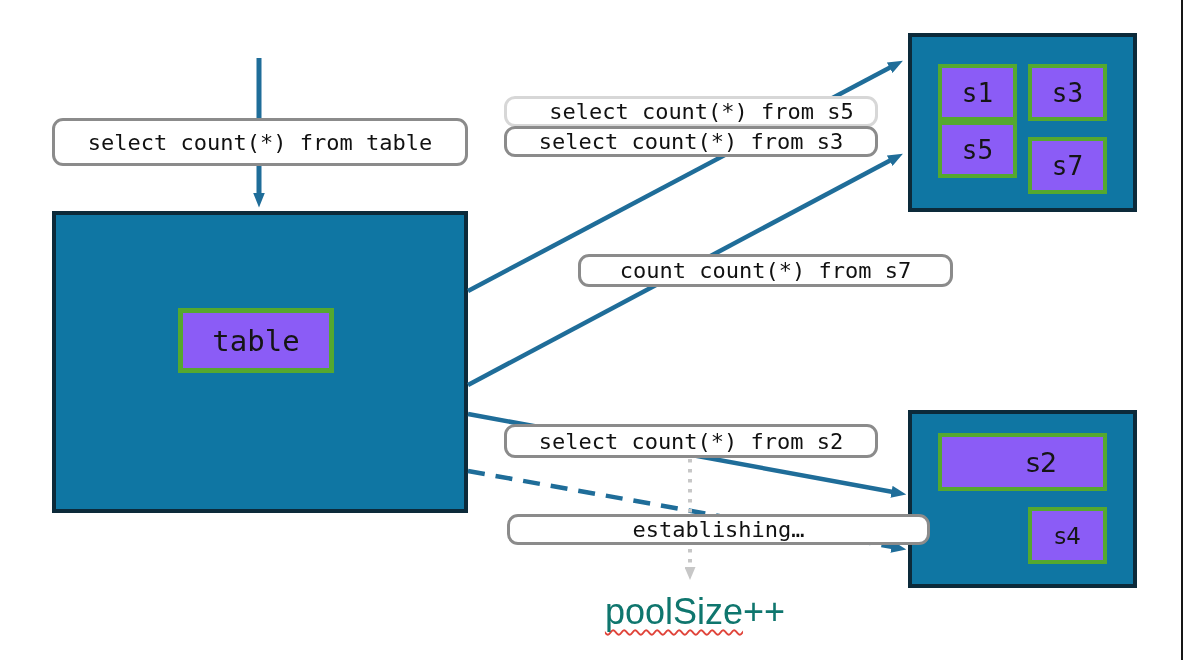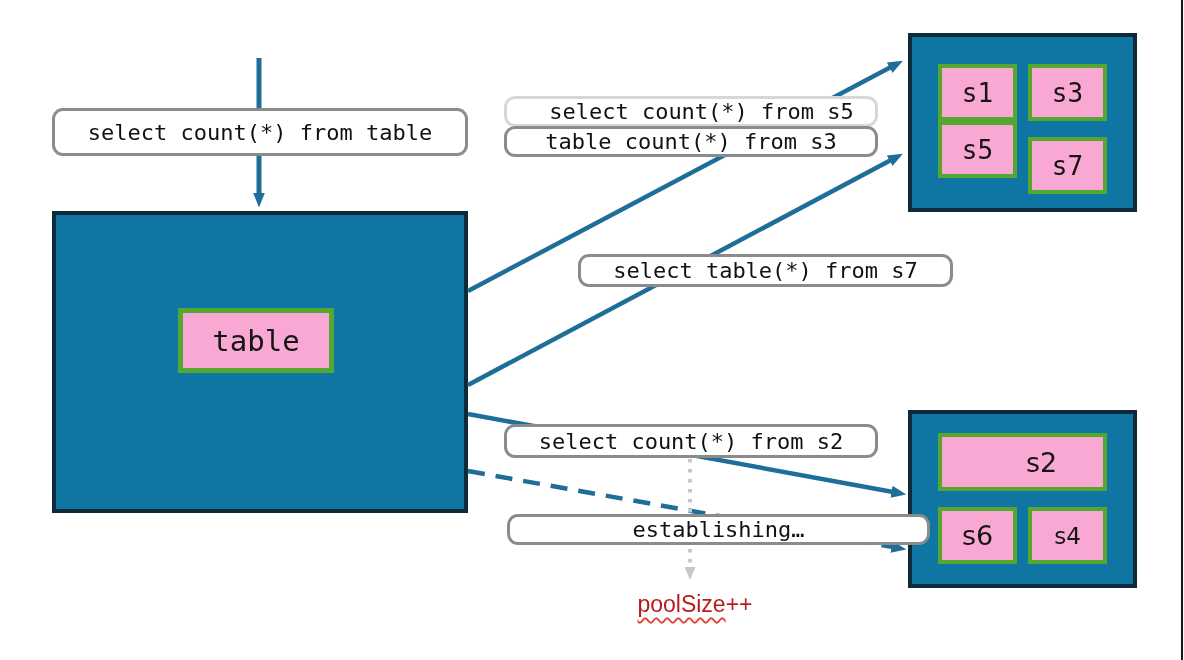--- a/index.html
+++ b/index.html
@@ -1,39 +1,39 @@
 <!DOCTYPE html>
 <html><head>
 <meta charset="utf-8">
 <style>
   html,body{margin:0;padding:0;background:#ffffff;}
   #stage{position:relative;width:1184px;height:660px;background:#ffffff;overflow:hidden;
          font-family:"DejaVu Sans", sans-serif;}
 
   .bigbox{position:absolute;background:#0f76a3;border:4px solid #0c2a3a;box-sizing:border-box;}
 
-  .node{position:absolute;background:#f9a8d4;border:4px solid #55a82f;box-sizing:border-box;
+  .node{position:absolute;background:#8b5cf6;border:4px solid #55a82f;box-sizing:border-box;
         display:flex;align-items:center;justify-content:center;color:#151515;}
   .mono{font-family:"DejaVu Sans Mono", monospace;}
   .sans{font-family:"DejaVu Sans", sans-serif;}
 
   .qlabel{position:absolute;background:#ffffff;border:3px solid #8b8b8b;border-radius:11px;
           box-sizing:border-box;display:flex;align-items:center;justify-content:center;
           font-family:"DejaVu Sans Mono", monospace;font-size:22px;color:#111111;
           white-space:nowrap;}
   .qlabel.faded{border-color:#d7d7d7;}
 
   #arrow-layer{position:absolute;left:0;top:0;pointer-events:none;}
 
   #table-node{left:122px;top:93px;width:156px;height:65px;font-size:29px;border-width:5px;}
 
   .shard-sm{width:79px;height:57px;font-size:26px;}
 
   #poolsize{position:absolute;left:560px;top:591px;width:270px;text-align:center;
-            font-family:"Liberation Sans", sans-serif;font-size:23px;color:#b91c1c;}
+            font-family:"Liberation Sans", sans-serif;font-size:36px;color:#0f766e;}
   #poolsize .wavy{text-decoration:underline wavy #e0443a;text-decoration-thickness:2px;
                   text-underline-offset:5px;text-decoration-skip-ink:none;}
 
   #edge-line{position:absolute;left:1181px;top:0;width:2px;height:660px;background:#161616;}
 </style>
 </head>
 <body>
 
 <div id="stage">
 
@@ -55,23 +55,20 @@
     </div>
     <div class="node mono shard-sm" style="left:116px;top:100px;">
       <span>s7</span>
     </div>
   </div>
 
   <div class="bigbox" style="left:908px;top:410px;width:229px;height:178px;">
     <div class="node sans" style="left:26px;top:19px;width:169px;height:58px;font-size:27px;padding-left:38px;">
       <span>s2</span>
     </div>
-    <div class="node sans shard-sm" style="left:26px;top:93px;font-size:27px;">
-      <span>s6</span>
-    </div>
     <div class="node sans shard-sm" style="left:116px;top:93px;font-size:23px;">
       <span>s4</span>
     </div>
   </div>
 
   <svg id="arrow-layer" width="1184" height="660" viewBox="0 0 1184 660">
     <defs>
       <marker id="mh-teal" markerUnits="userSpaceOnUse" markerWidth="15" markerHeight="12" refX="1.5" refY="6" orient="auto">
         <path d="M0,0 L15,6 L0,12 Z" fill="#1f6d99"></path>
       </marker>
@@ -80,27 +77,27 @@
       </marker>
     </defs>
     <line x1="259" y1="58" x2="259" y2="194" stroke="#1f6d99" stroke-width="5" marker-end="url(#mh-teal)"></line>
     <line x1="468" y1="291" x2="891" y2="67" stroke="#1f6d99" stroke-width="4.5" marker-end="url(#mh-teal)"></line>
     <line x1="468" y1="385" x2="891" y2="160" stroke="#1f6d99" stroke-width="4.5" marker-end="url(#mh-teal)"></line>
     <line x1="468" y1="414" x2="893" y2="492" stroke="#1f6d99" stroke-width="4.5" marker-end="url(#mh-teal)"></line>
     <line x1="468" y1="471" x2="893" y2="547" stroke="#1f6d99" stroke-width="4.5" stroke-dasharray="17 11" marker-end="url(#mh-teal)"></line>
     <line x1="690" y1="459" x2="690" y2="568" stroke="#c7c7c7" stroke-width="4" stroke-dasharray="3.5 6.5" marker-end="url(#mh-gray)"></line>
   </svg>
 
-  <div class="qlabel" style="left:52px;top:108px;width:416px;height:48px;">select count(*) from table</div>
+  <div class="qlabel" style="left:52px;top:118px;width:416px;height:48px;">select count(*) from table</div>
 
   <div class="qlabel faded" style="left:504px;top:96px;width:374px;height:31px;padding-left:21px;">select count(*) from s5</div>
 
-  <div class="qlabel" style="left:504px;top:126px;width:374px;height:31px;">table count(*) from s3</div>
+  <div class="qlabel" style="left:504px;top:126px;width:374px;height:31px;">select count(*) from s3</div>
 
-  <div class="qlabel" style="left:578px;top:254px;width:375px;height:33px;">select table(*) from s7</div>
+  <div class="qlabel" style="left:578px;top:254px;width:375px;height:33px;">count count(*) from s7</div>
 
   <div class="qlabel" style="left:504px;top:424px;width:374px;height:34px;">select count(*) from s2</div>
 
   <div class="qlabel" style="left:507px;top:514px;width:423px;height:31px;">establishing…</div>
 
   <div id="poolsize"><span class="wavy">poolSize</span><span>++</span></div>
 
   <div id="edge-line"></div>
 
 </div>

